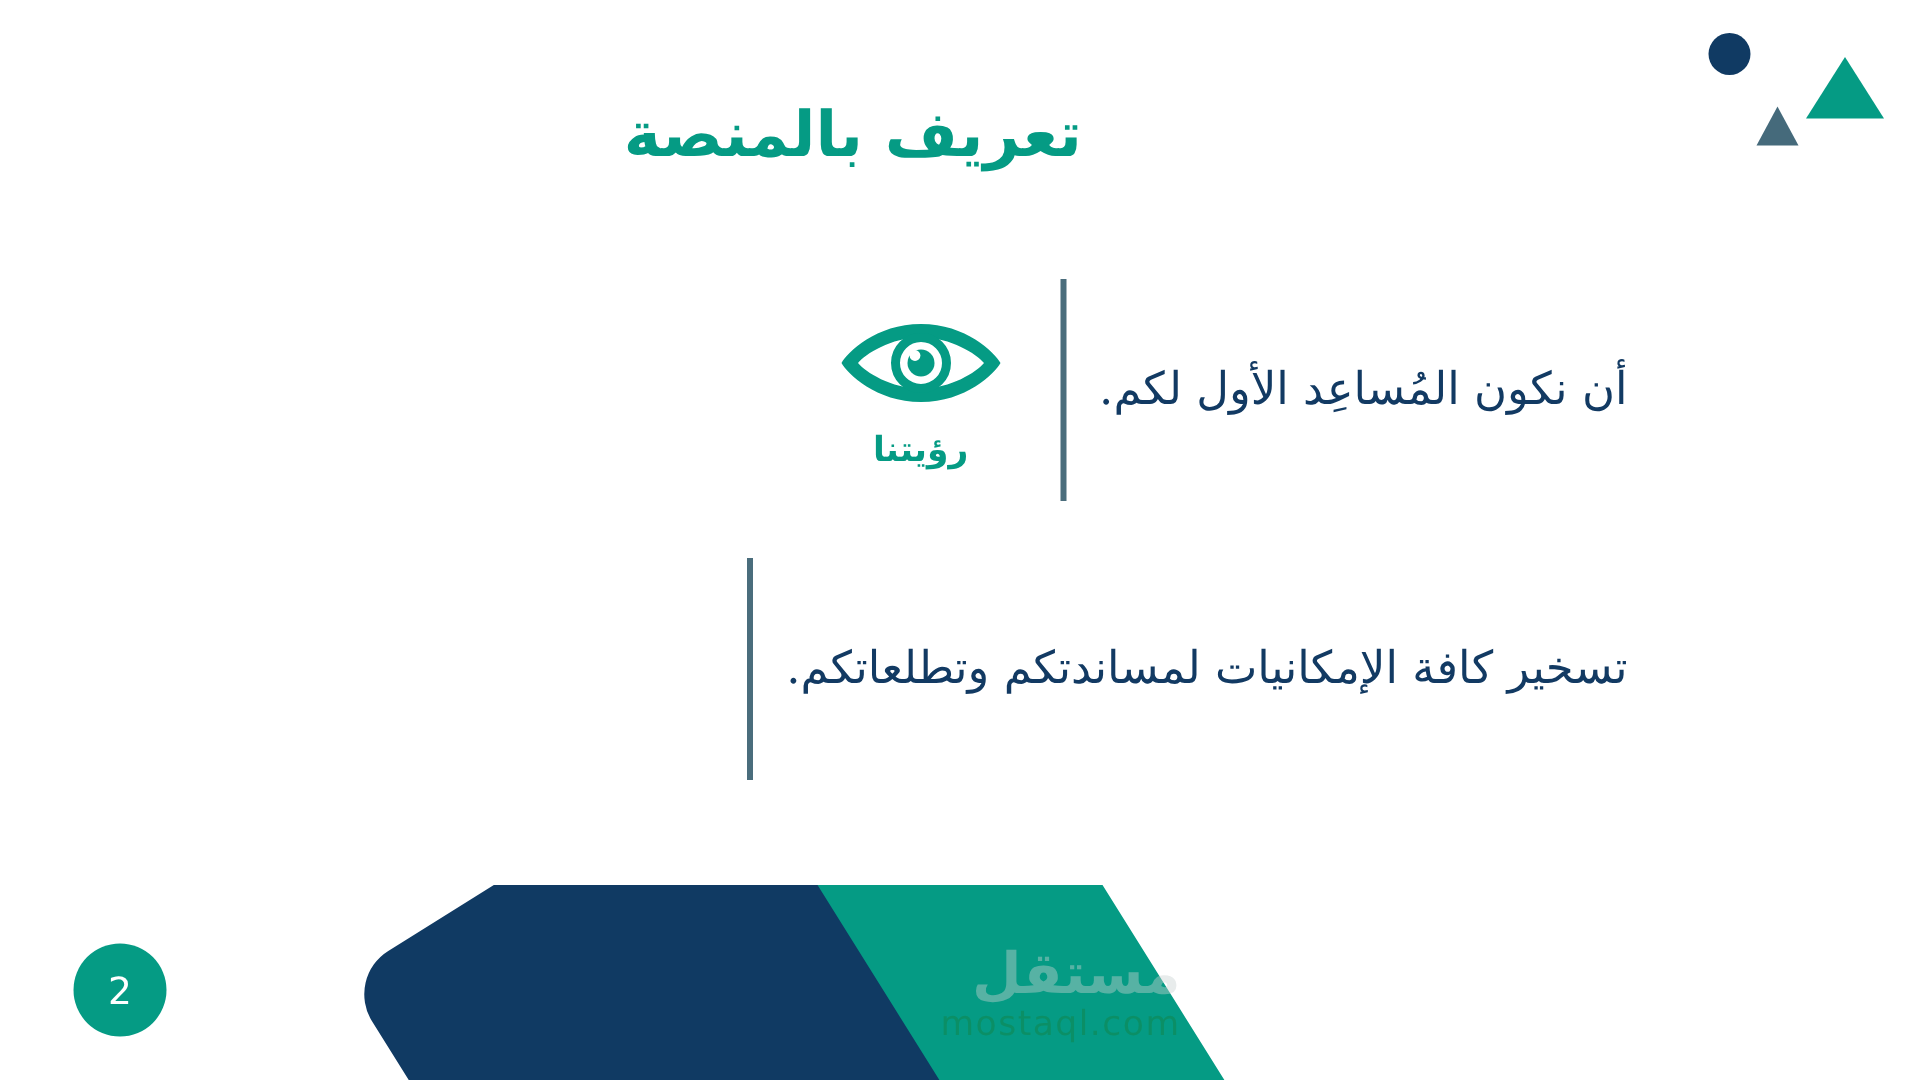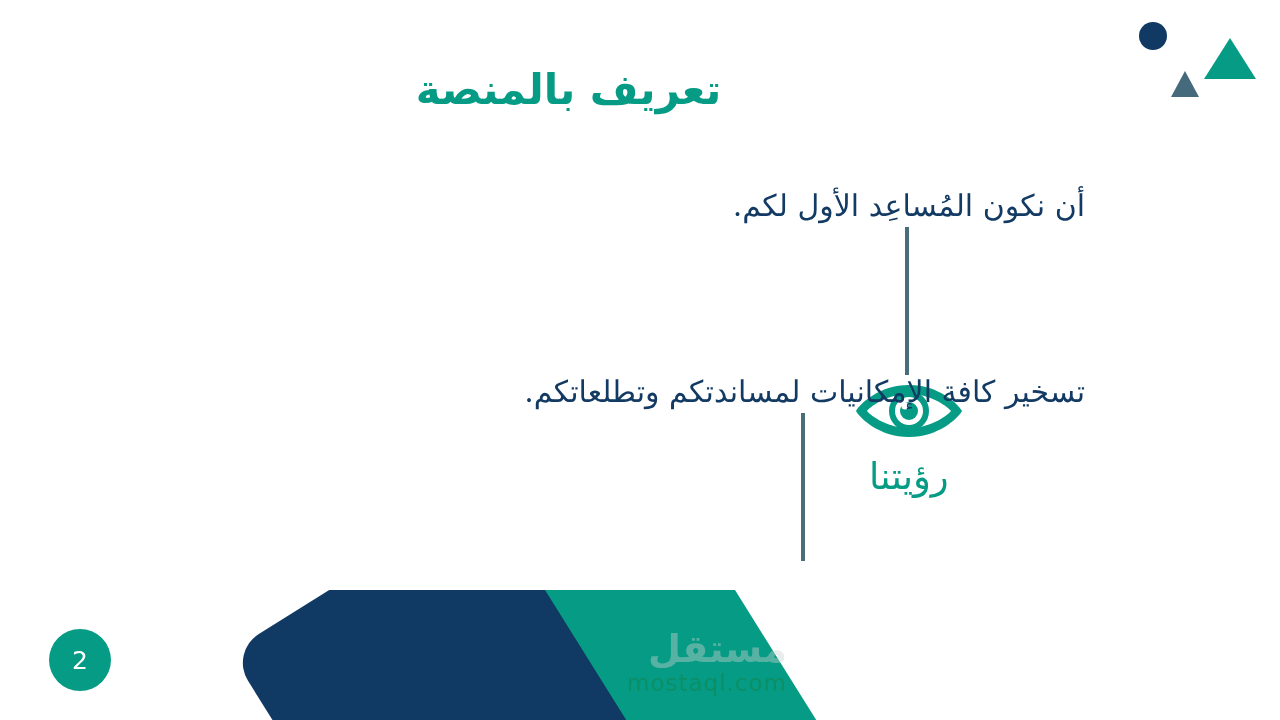--- a/index.html
+++ b/index.html
@@ -62,43 +62,42 @@
     height: 0;
     border-left: 14px solid transparent;
     border-right: 14px solid transparent;
     border-bottom: 26px solid #456a7b;
   }
 
   
   .row {
     position: absolute;
     display: flex;
-    flex-direction: column;
     align-items: center;
   }
   .row-vision { right: 195px; top: 186px; }
   .row-mission { right: 195px; top: 372px; }
 
   .row-icon-block {
     width: 150px;
     display: flex;
     flex-direction: column;
     align-items: center;
     justify-content: flex-start;
   }
   .row-icon {
     height: 72px;
     display: flex;
     align-items: center;
     justify-content: center;
   }
   .row-icon-label {
     margin-top: 10px;
-    font-size: 37px;
-    font-weight: normal;
+    font-size: 23px;
+    font-weight: bold;
     color: #059b84;
     direction: rtl;
     white-space: nowrap;
     line-height: 1.1;
   }
 
   .row-divider {
     width: 4px;
     height: 148px;
     background: #4a6d7c;

